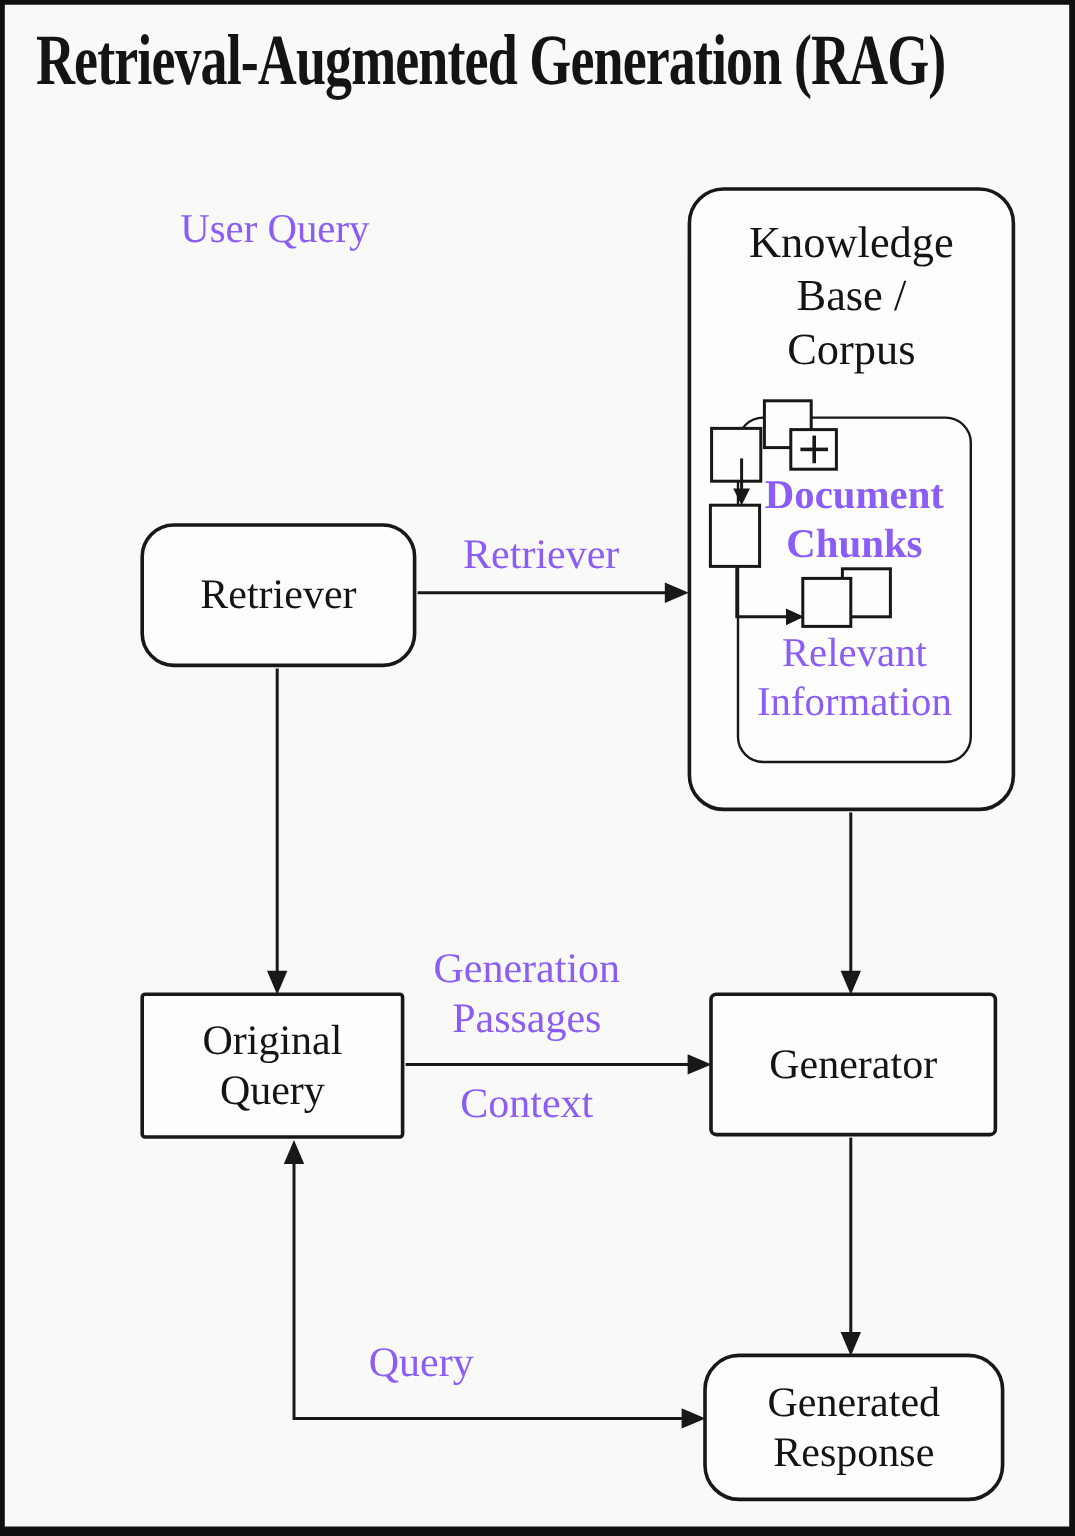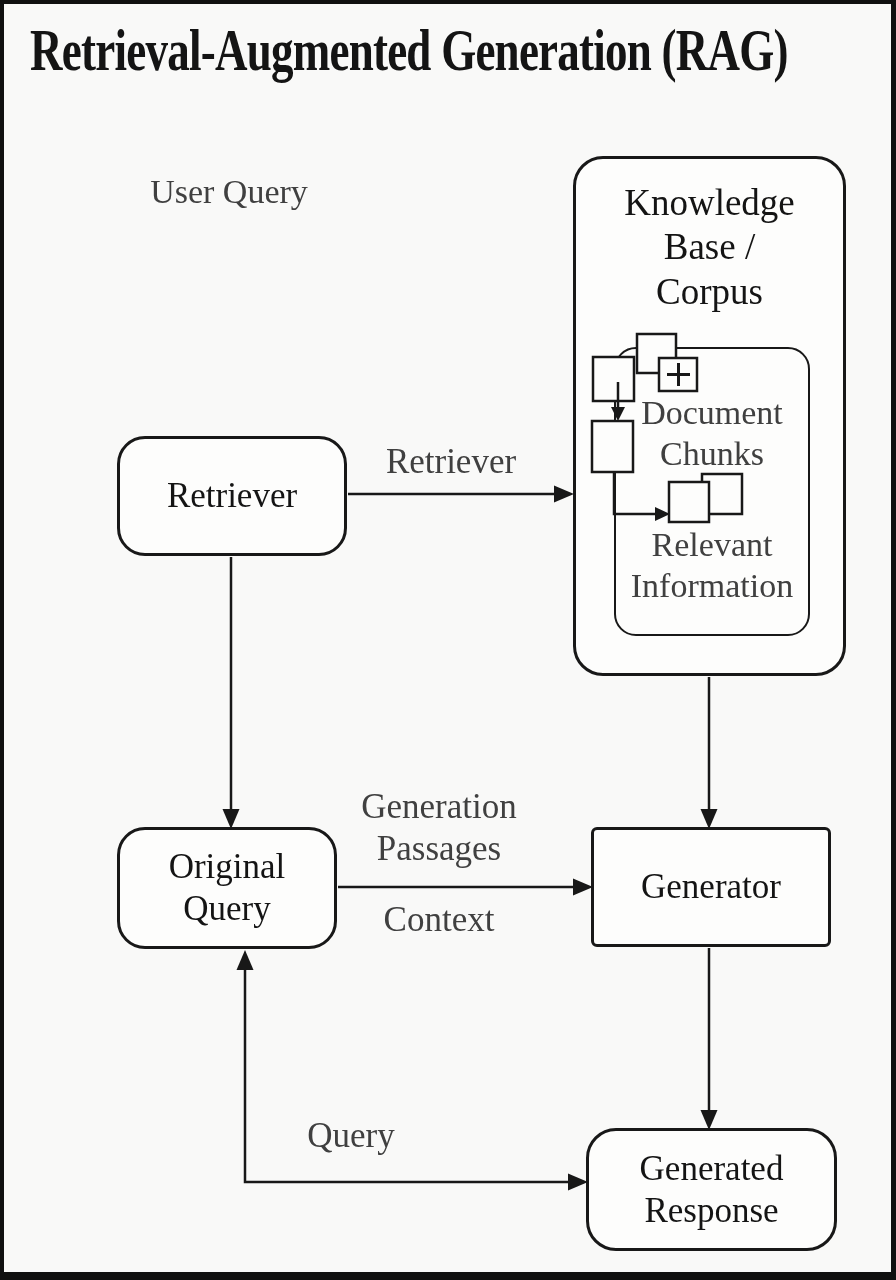--- a/index.html
+++ b/index.html
@@ -29,21 +29,21 @@
     display:flex;align-items:center;justify-content:center;
     text-align:center;
   }
   .node-text{font-size:35px;line-height:1.2;}
   .node-text .line{display:block;}
   .kb-text{position:absolute;left:0;right:0;top:22px;font-size:37px;line-height:1.2;text-align:center;}
   .kb-text .line{display:block;}
   .lbl{
     position:absolute;
     font-size:35px;line-height:1.2;
-    text-align:center;color:#404040;
+    text-align:center;color:#8b5cf6;
   }
   .lbl .line{display:block;}
   svg.connector-layer{position:absolute;left:0;top:0;z-index:5;}
   .boxes{position:absolute;left:0;top:0;width:100%;height:100%;z-index:1;}
   .labels{position:absolute;left:0;top:0;width:100%;height:100%;z-index:6;pointer-events:none;}
 </style>
 </head>
 <body>
 
 <div class="frame">
@@ -59,21 +59,21 @@
         <span class="line">Corpus</span>
       </div>
     </div>
 
     <div class="box" style="left:610px;top:343px;width:196px;height:289px;border-radius:22px;border-width:2.5px;"></div>
 
     <div class="box" style="left:113px;top:432px;width:230px;height:120px;border-radius:28px;">
       <div class="node-text">Retriever</div>
     </div>
 
-    <div class="box" style="left:113px;top:823px;width:220px;height:122px;border-radius:28px;text-align:center;">
+    <div class="box" style="left:113px;top:823px;width:220px;height:122px;border-radius:4px;text-align:center;">
       <div class="node-text">
         <span class="line">Original</span>
         <span class="line">Query</span>
       </div>
     </div>
 
     <div class="box" style="left:587px;top:823px;width:240px;height:120px;border-radius:6px;">
       <div class="node-text">Generator</div>
     </div>
 
@@ -138,21 +138,21 @@
       </g>
 
     </g>
   </svg>
 
   <div class="labels">
     <div class="lbl" style="left:135px;top:168px;width:180px;font-size:34px;">User Query</div>
 
     <div class="lbl" style="left:357px;top:437px;width:180px;">Retriever</div>
 
-    <div class="lbl" style="left:610px;top:389px;width:196px;font-size:34px;">
+    <div class="lbl" style="left:610px;top:389px;width:196px;font-size:34px;font-weight:bold;">
       <span class="line">Document</span>
       <span class="line">Chunks</span>
     </div>
 
     <div class="lbl" style="left:606px;top:521px;width:204px;font-size:34px;text-align:center;">
       <span class="line">Relevant</span>
       <span class="line">Information</span>
     </div>
 
     <div class="lbl" style="left:345px;top:782px;width:180px;">

